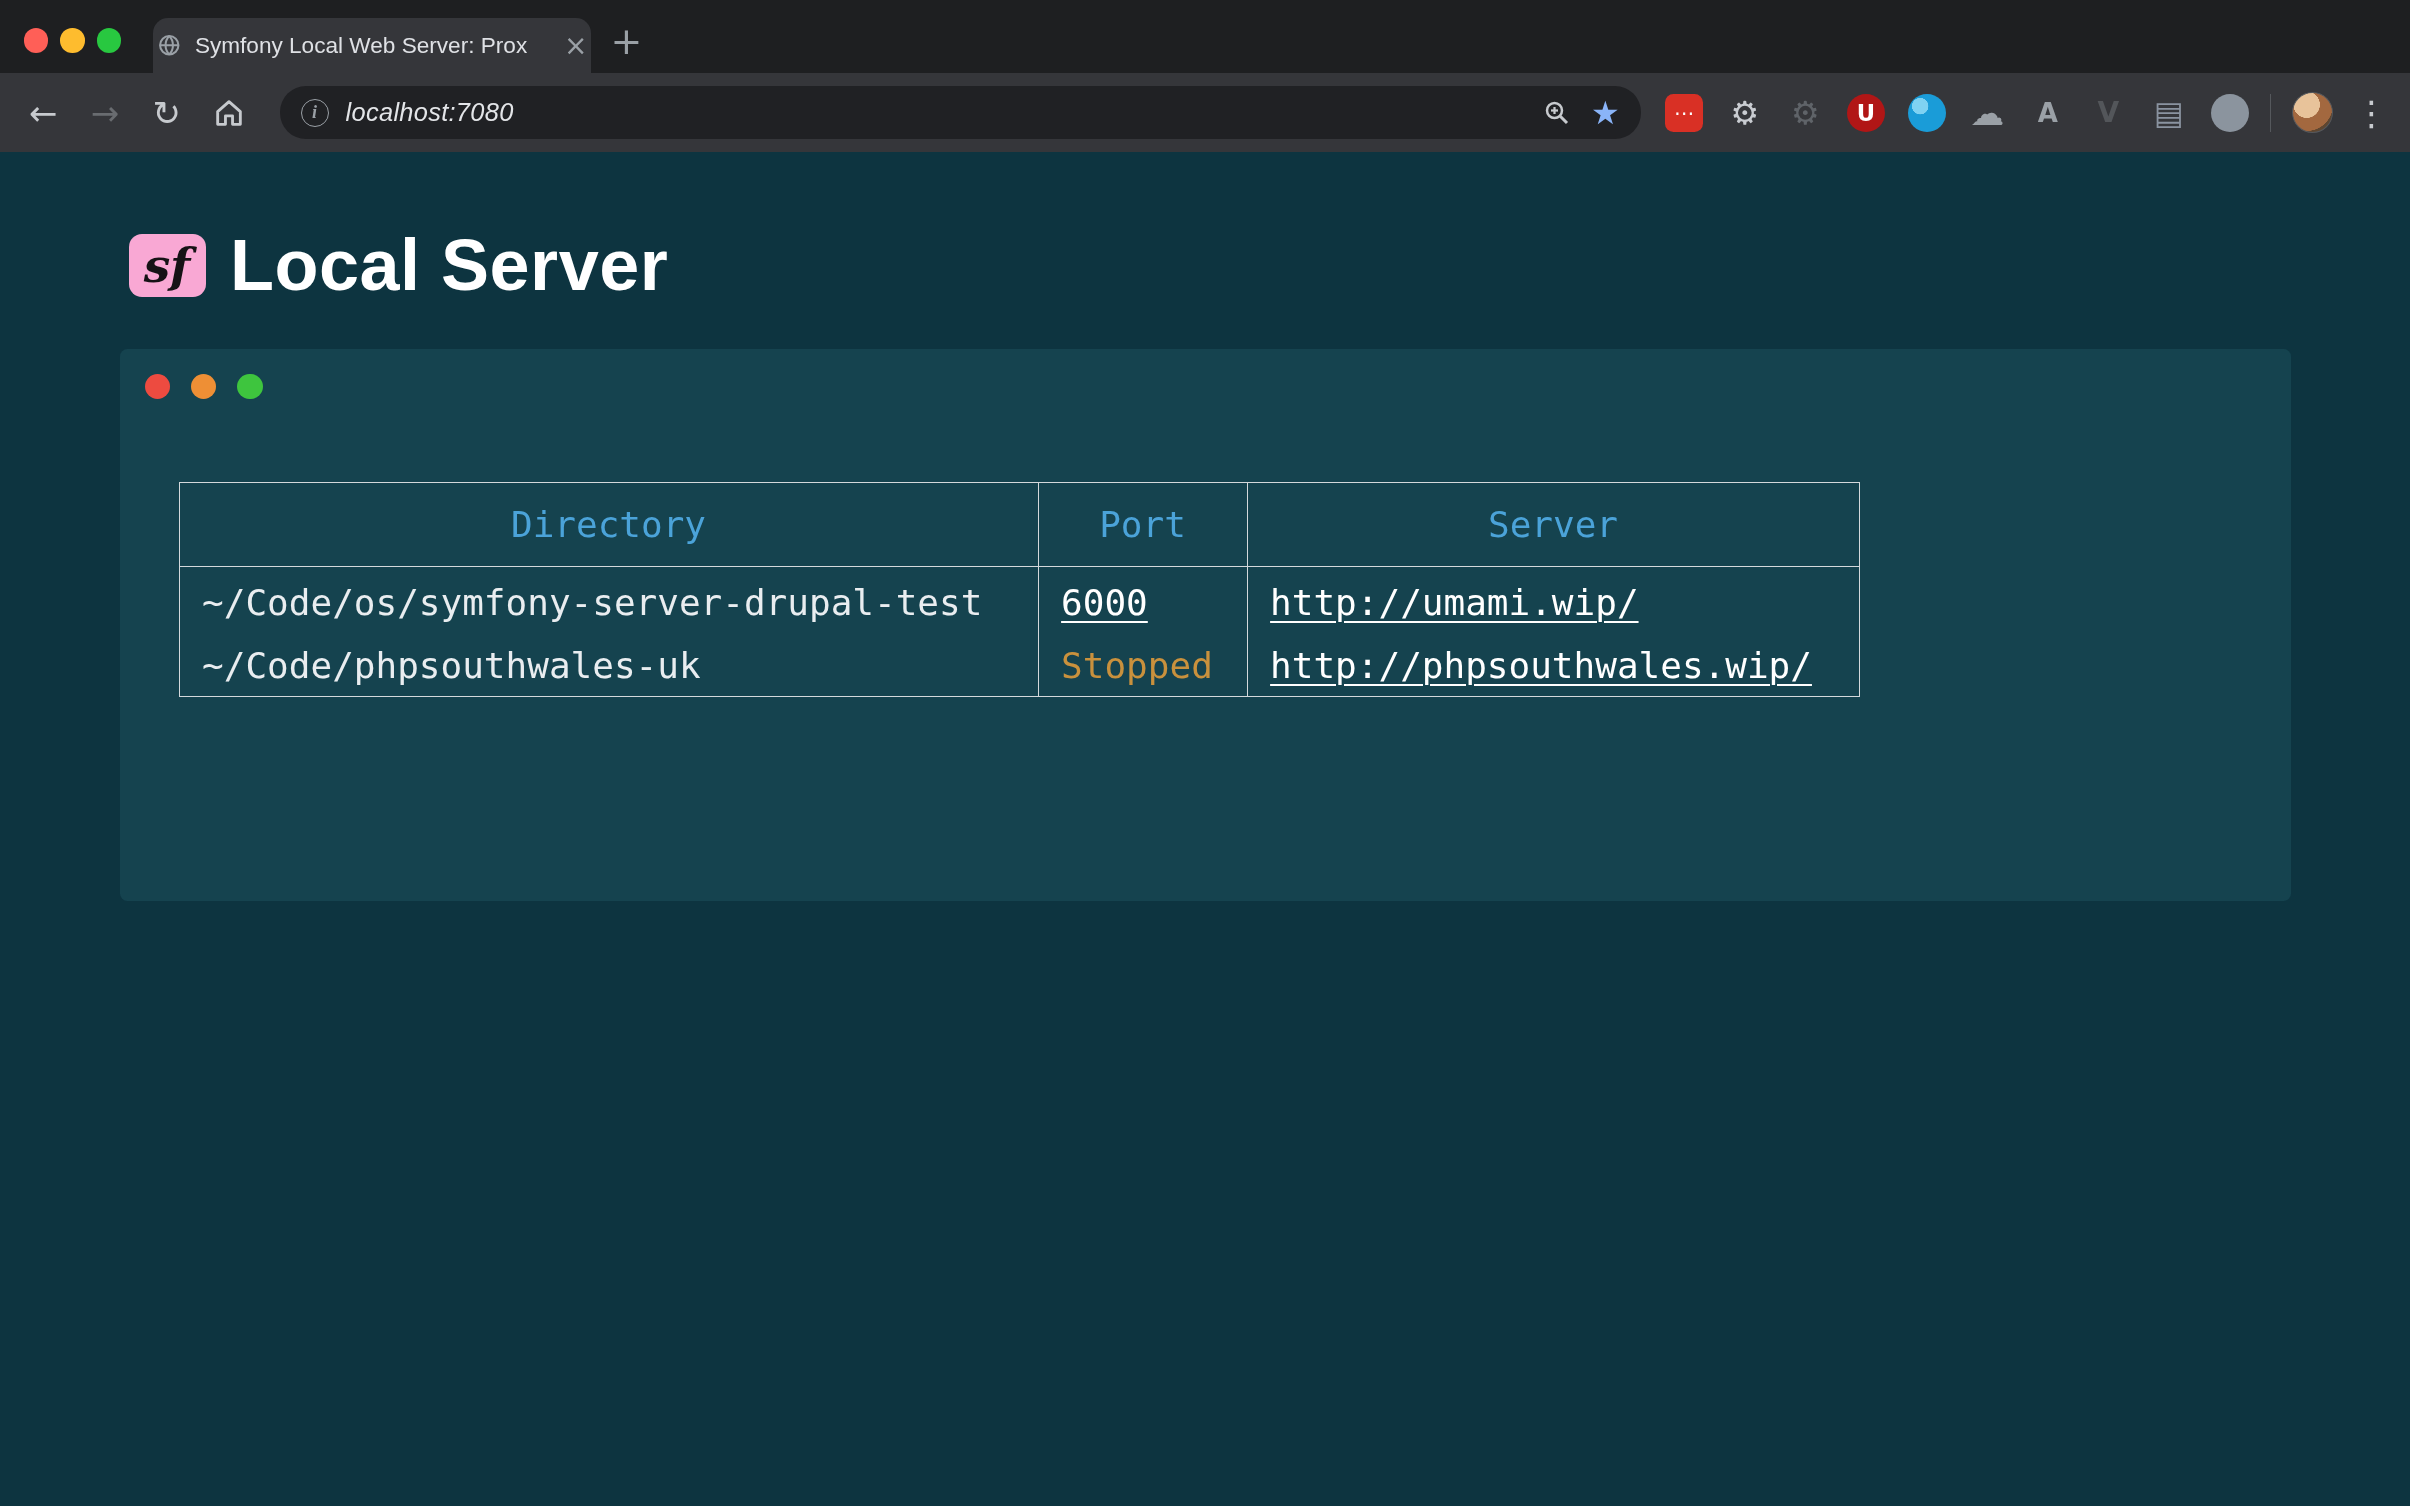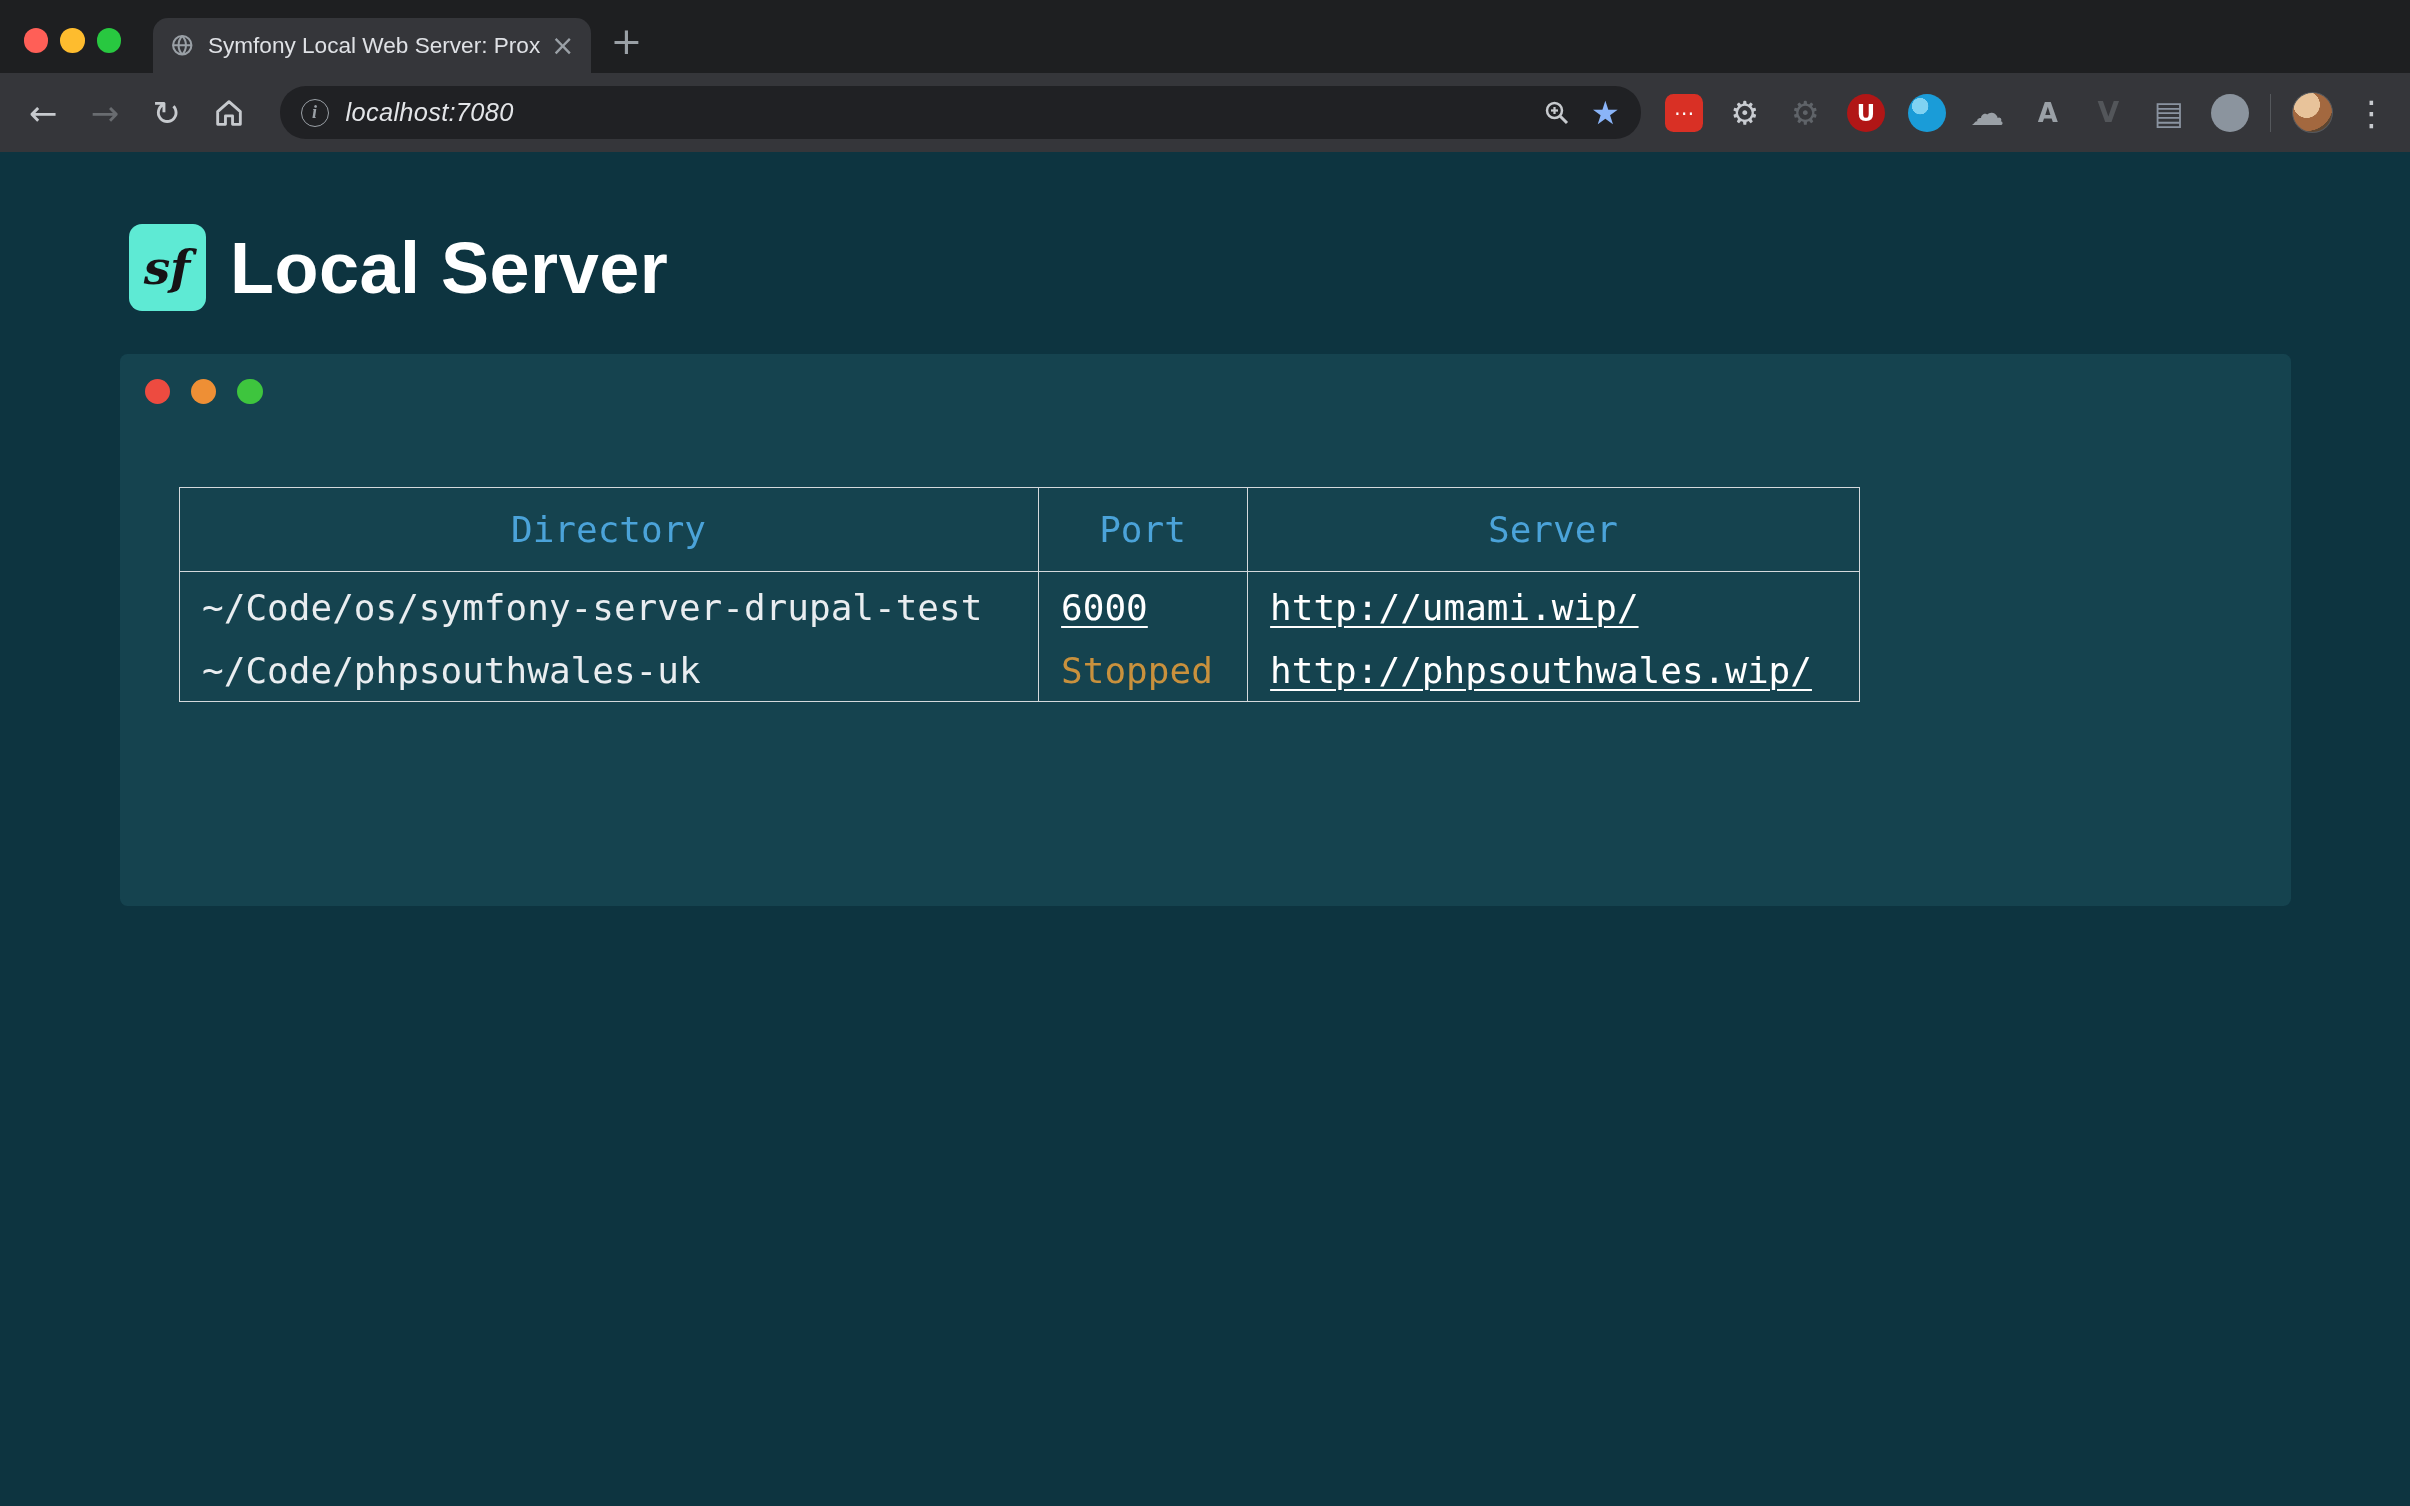--- a/index.html
+++ b/index.html
@@ -13,21 +13,21 @@
   }
   .traffic-lights { display: flex; gap: 12.2px; align-self: center; margin-top: 7.5px; }
   .traffic-light { width: 24.5px; height: 24.5px; border-radius: 50%; }
   .tl-red { background: #ff5f57; }
   .tl-yellow { background: #febc2e; }
   .tl-green { background: #28c840; }
 
   .tab {
     height: 55px; width: 438px; margin-left: 32px;
     background: #35363a; border-radius: 15px 15px 0 0;
-    display: flex; align-items: center; padding: 0 17px;
+    display: flex; align-items: center; padding: 0 4px;
   }
   .tab-favicon { flex: 0 0 auto; display: flex; }
   .tab-title {
     flex: 1; margin: 0 9.4px 0 13px; color: #dfe1e5; font-size: 22.6px;
     white-space: nowrap; overflow: hidden;
   }
   .tab-close {
     color: #9aa0a6; font-size: 28px; line-height: 28px; cursor: pointer;
     font-family: "DejaVu Sans", sans-serif;
   }
@@ -89,21 +89,21 @@
   }
   .menu-btn {
     color: #c7cace; font-size: 34px; margin-left: 21px; cursor: pointer;
     font-family: "DejaVu Sans", sans-serif;
   }
 
   
   .page { height: 1354px; background: #0d3440; padding: 72px 120px 0 120px; }
   .page-header { display: flex; align-items: center; gap: 24.5px; margin-left: 8.5px; }
   .sf-logo {
-    width: 77px; height: 87px; background: #5eead4; border-radius: 13px;
+    width: 77px; height: 63px; background: #f9a8d4; border-radius: 13px;
     display: flex; align-items: center; justify-content: center;
     font: italic 700 47px "DejaVu Serif", serif; color: #161215;
   }
   .page-title { color: #fff; font-size: 72px; font-weight: 700; letter-spacing: 0.5px; }
 
   .server-card {
     margin-top: 43px; height: 552px; background: #15434f; border-radius: 7.5px;
     padding: 24.5px 34px 0 24.5px;
   }
   .card-dots { display: flex; gap: 21px; }

